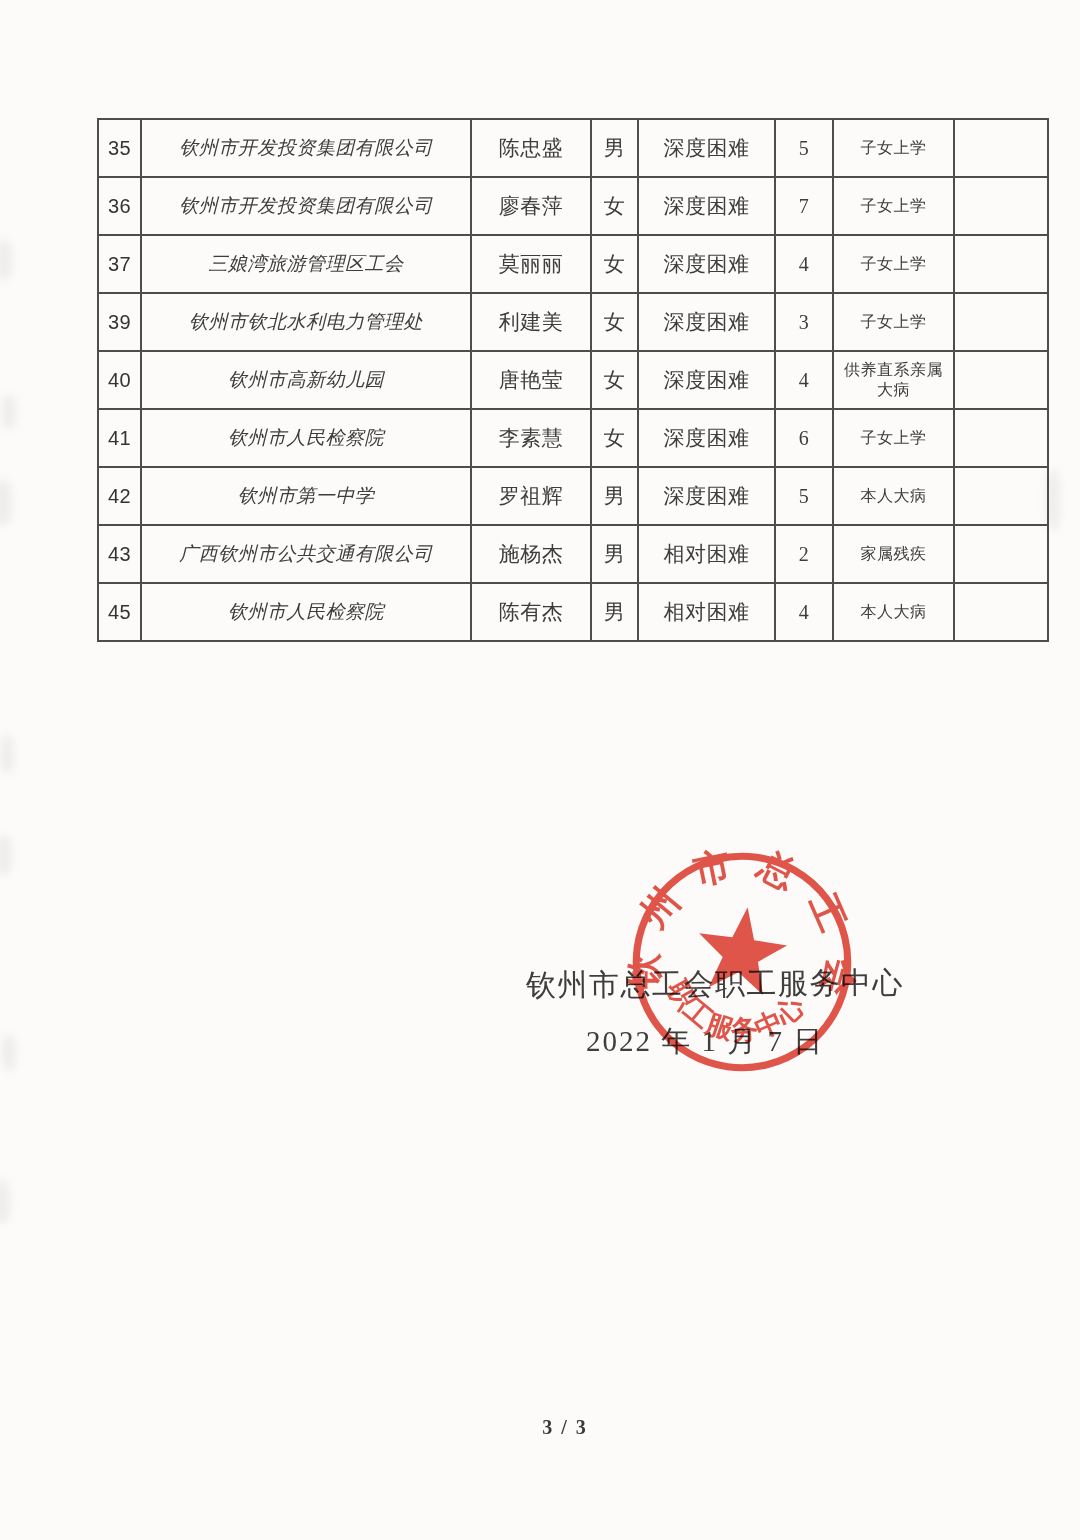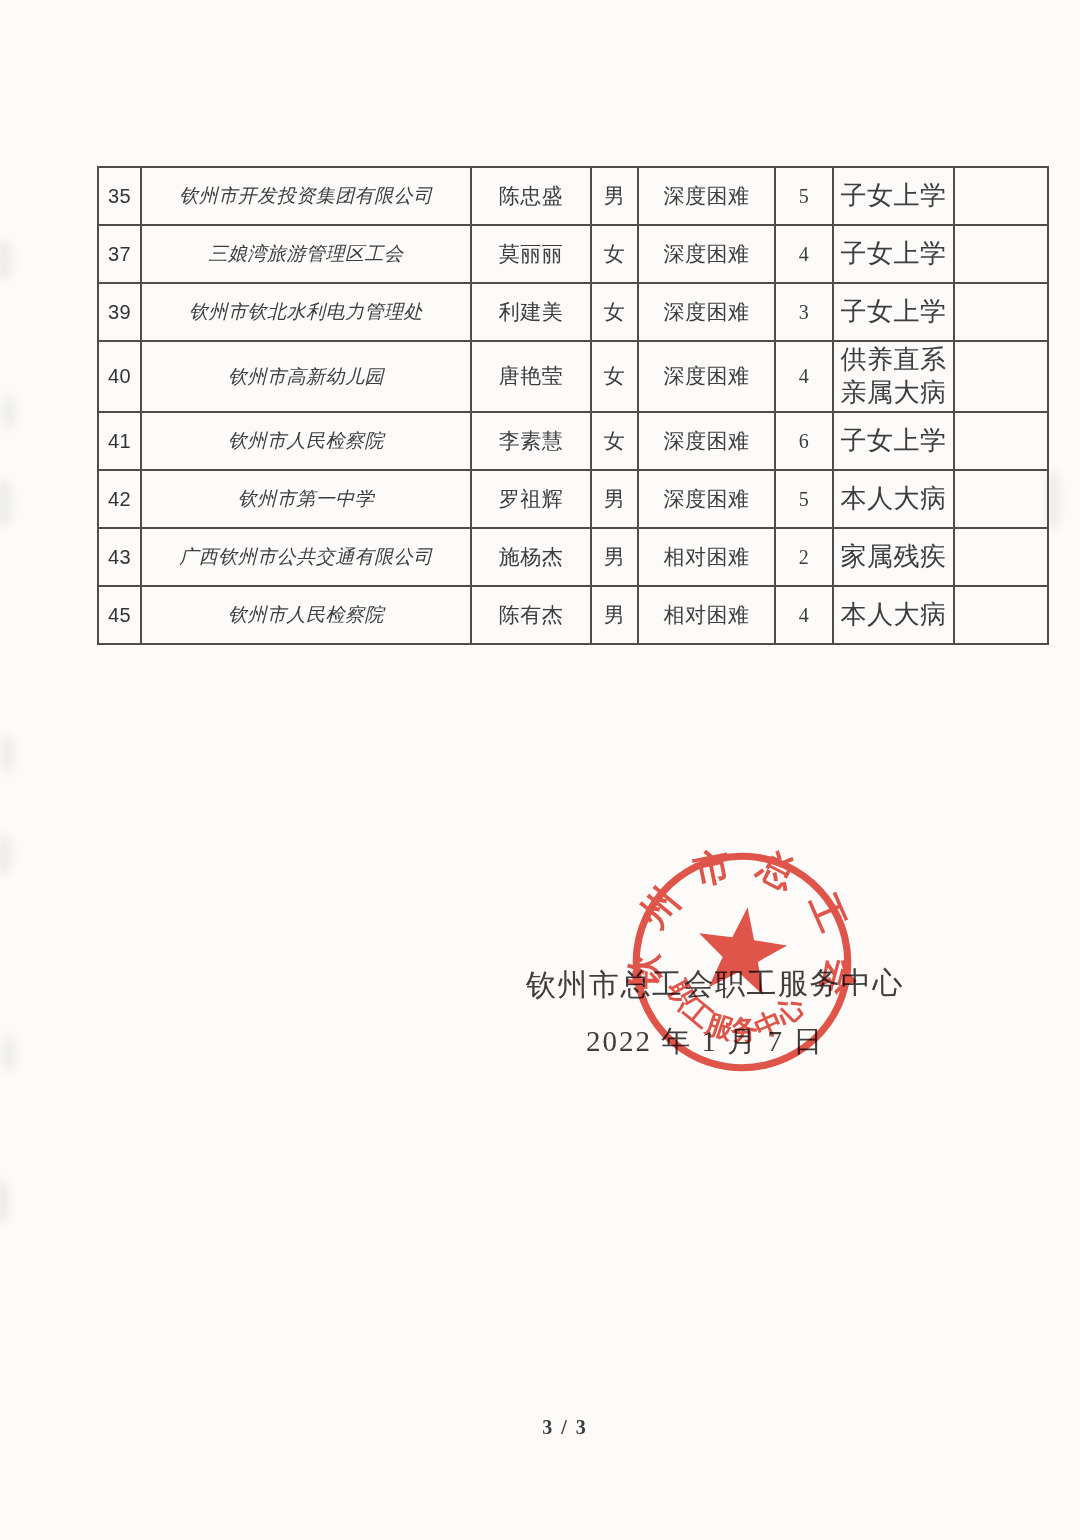--- a/index.html
+++ b/index.html
@@ -22,36 +22,35 @@
   .sm6{left:2px;top:1035px;width:14px;height:36px;}
   .sm7{left:-6px;top:1180px;width:16px;height:44px;}
   .sm8{left:1046px;top:470px;width:14px;height:60px;}
 
   
   table.roster{
     position:absolute;left:97px;top:118px;
     width:950px;
     border-collapse:collapse;
     table-layout:fixed;
-    margin-top:48px;
   }
   .roster td{
     border:2px solid #4e4d4c;
     text-align:center;
     vertical-align:middle;
     height:52px;
     padding:2px 3px;
     font-size:21px;
     letter-spacing:.5px;
     line-height:1.25;
   }
   .roster td.c-no{font-size:20px;font-family:"Liberation Sans","DejaVu Sans",sans-serif;color:#333;}
   .roster td.c-unit{font-size:19px;white-space:nowrap;overflow:hidden;font-style:italic;}
   .roster td.c-count{font-size:20px;}
-  .roster td.c-reason{font-size:26px;}
+  .roster td.c-reason{font-size:16px;}
   .roster td.c-note{}
 
   
   .sig-org{
     position:absolute;left:510px;top:964px;width:410px;
     font-size:30px;letter-spacing:1.5px;color:#3f3e3d;
     text-align:center;white-space:nowrap;
     transform:rotate(-0.4deg);
   }
   .sig-date{
@@ -103,20 +102,30 @@
       <td class="c-no">35</td>
       <td class="c-unit">钦州市开发投资集团有限公司</td>
       <td class="c-person">陈忠盛</td>
       <td class="c-gender">男</td>
       <td class="c-level">深度困难</td>
       <td class="c-count">5</td>
       <td class="c-reason">子女上学</td>
       <td class="c-note"></td>
     </tr>
 
+    <tr>
+      <td class="c-no">36</td>
+      <td class="c-unit">钦州市开发投资集团有限公司</td>
+      <td class="c-person">廖春萍</td>
+      <td class="c-gender">女</td>
+      <td class="c-level">深度困难</td>
+      <td class="c-count">7</td>
+      <td class="c-reason">子女上学</td>
+      <td class="c-note"></td>
+    </tr>
 
     <tr>
       <td class="c-no">37</td>
       <td class="c-unit">三娘湾旅游管理区工会</td>
       <td class="c-person">莫丽丽</td>
       <td class="c-gender">女</td>
       <td class="c-level">深度困难</td>
       <td class="c-count">4</td>
       <td class="c-reason">子女上学</td>
       <td class="c-note"></td>

